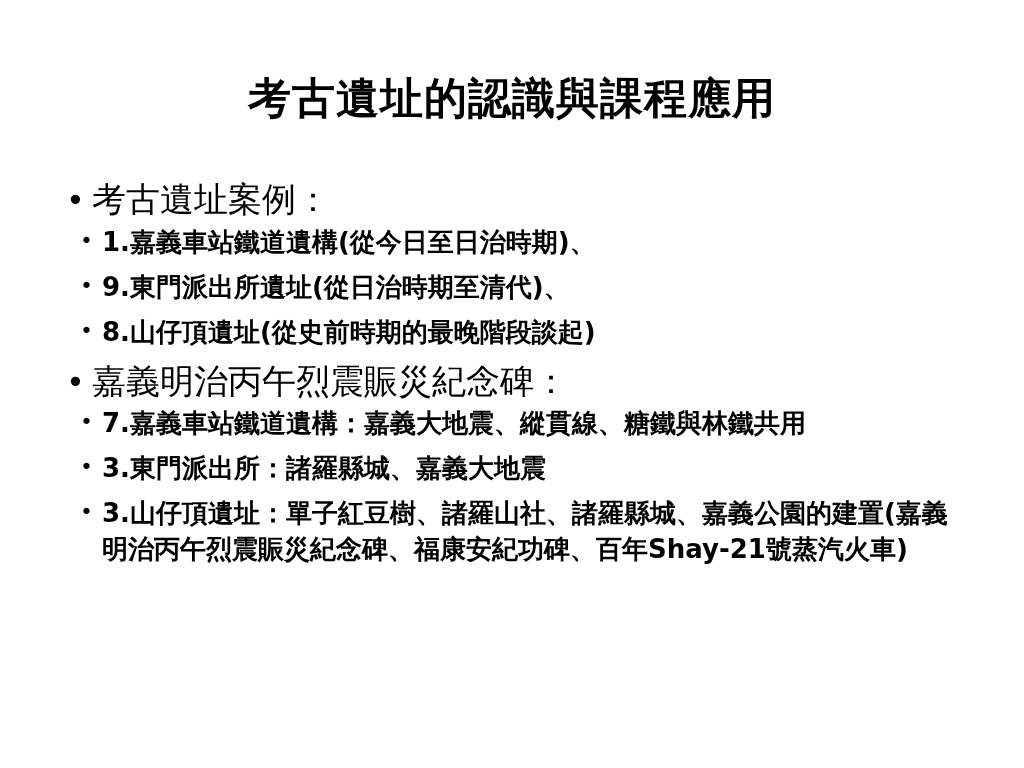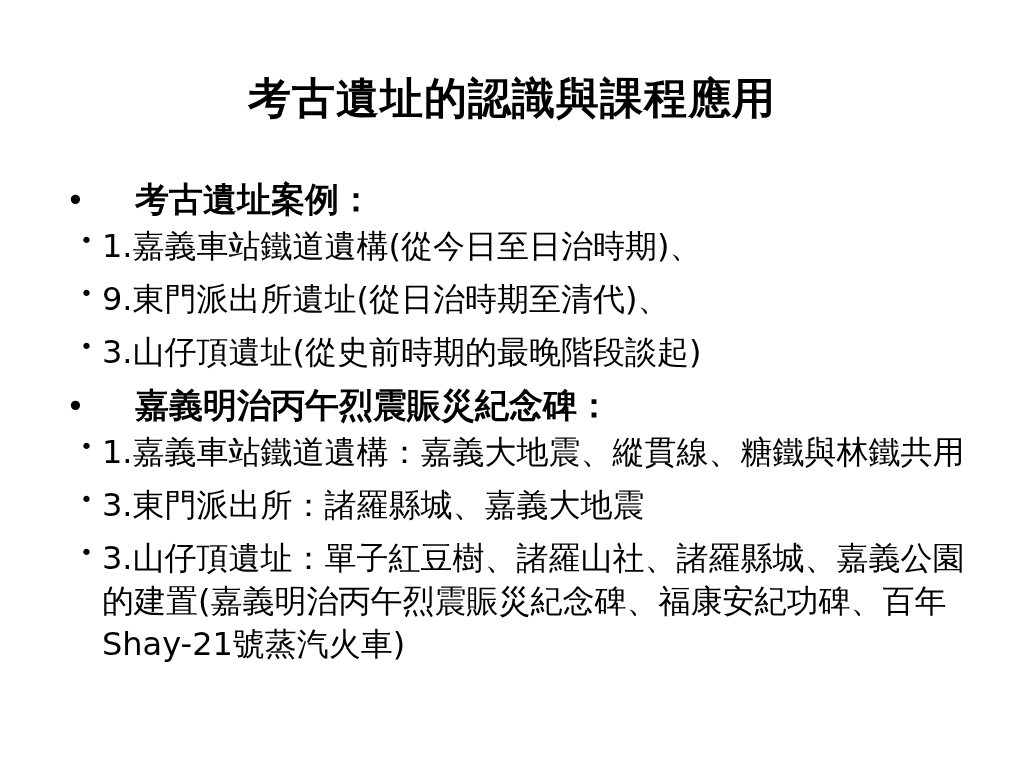--- a/index.html
+++ b/index.html
@@ -56,38 +56,37 @@
   .lvl1 {
     margin-bottom: 4px;
   }
   .lvl1 .bullet-dot {
     font-size: 32px;
     width: 26px;
     padding-top: 6px;
   }
   .lvl1 .bullet-text {
     font-size: 34px;
-    font-weight: bold;
+    font-weight: normal;
     line-height: 1.25;
-    margin-left: 43px;
   }
 
   
   .lvl2 {
     margin-bottom: 10px;
     padding-left: 14px;
   }
   .lvl2 .bullet-dot {
     font-size: 22px;
     width: 22px;
     padding-top: 5px;
   }
   .lvl2 .bullet-text {
-    font-size: 32px;
-    font-weight: normal;
+    font-size: 26px;
+    font-weight: bold;
     line-height: 1.35;
   }
 </style>
 </head>
 <body>
 
 <div class="slide">
 
   <div class="slide-title">考古遺址的認識與課程應用</div>
 
@@ -103,31 +102,31 @@
       <span class="bullet-text">1.嘉義車站鐵道遺構(從今日至日治時期)、</span>
     </div>
 
     <div class="bullet-row lvl2">
       <span class="bullet-dot">•</span>
       <span class="bullet-text">9.東門派出所遺址(從日治時期至清代)、</span>
     </div>
 
     <div class="bullet-row lvl2">
       <span class="bullet-dot">•</span>
-      <span class="bullet-text">3.山仔頂遺址(從史前時期的最晚階段談起)</span>
+      <span class="bullet-text">8.山仔頂遺址(從史前時期的最晚階段談起)</span>
     </div>
 
     <div class="bullet-row lvl1">
       <span class="bullet-dot">•</span>
       <span class="bullet-text">嘉義明治丙午烈震賑災紀念碑：</span>
     </div>
 
     <div class="bullet-row lvl2">
       <span class="bullet-dot">•</span>
-      <span class="bullet-text">1.嘉義車站鐵道遺構：嘉義大地震、縱貫線、糖鐵與林鐵共用</span>
+      <span class="bullet-text">7.嘉義車站鐵道遺構：嘉義大地震、縱貫線、糖鐵與林鐵共用</span>
     </div>
 
     <div class="bullet-row lvl2">
       <span class="bullet-dot">•</span>
       <span class="bullet-text">3.東門派出所：諸羅縣城、嘉義大地震</span>
     </div>
 
     <div class="bullet-row lvl2">
       <span class="bullet-dot">•</span>
       <span class="bullet-text">3.山仔頂遺址：單子紅豆樹、諸羅山社、諸羅縣城、嘉義公園的建置(嘉義明治丙午烈震賑災紀念碑、福康安紀功碑、百年Shay-21號蒸汽火車)</span>

